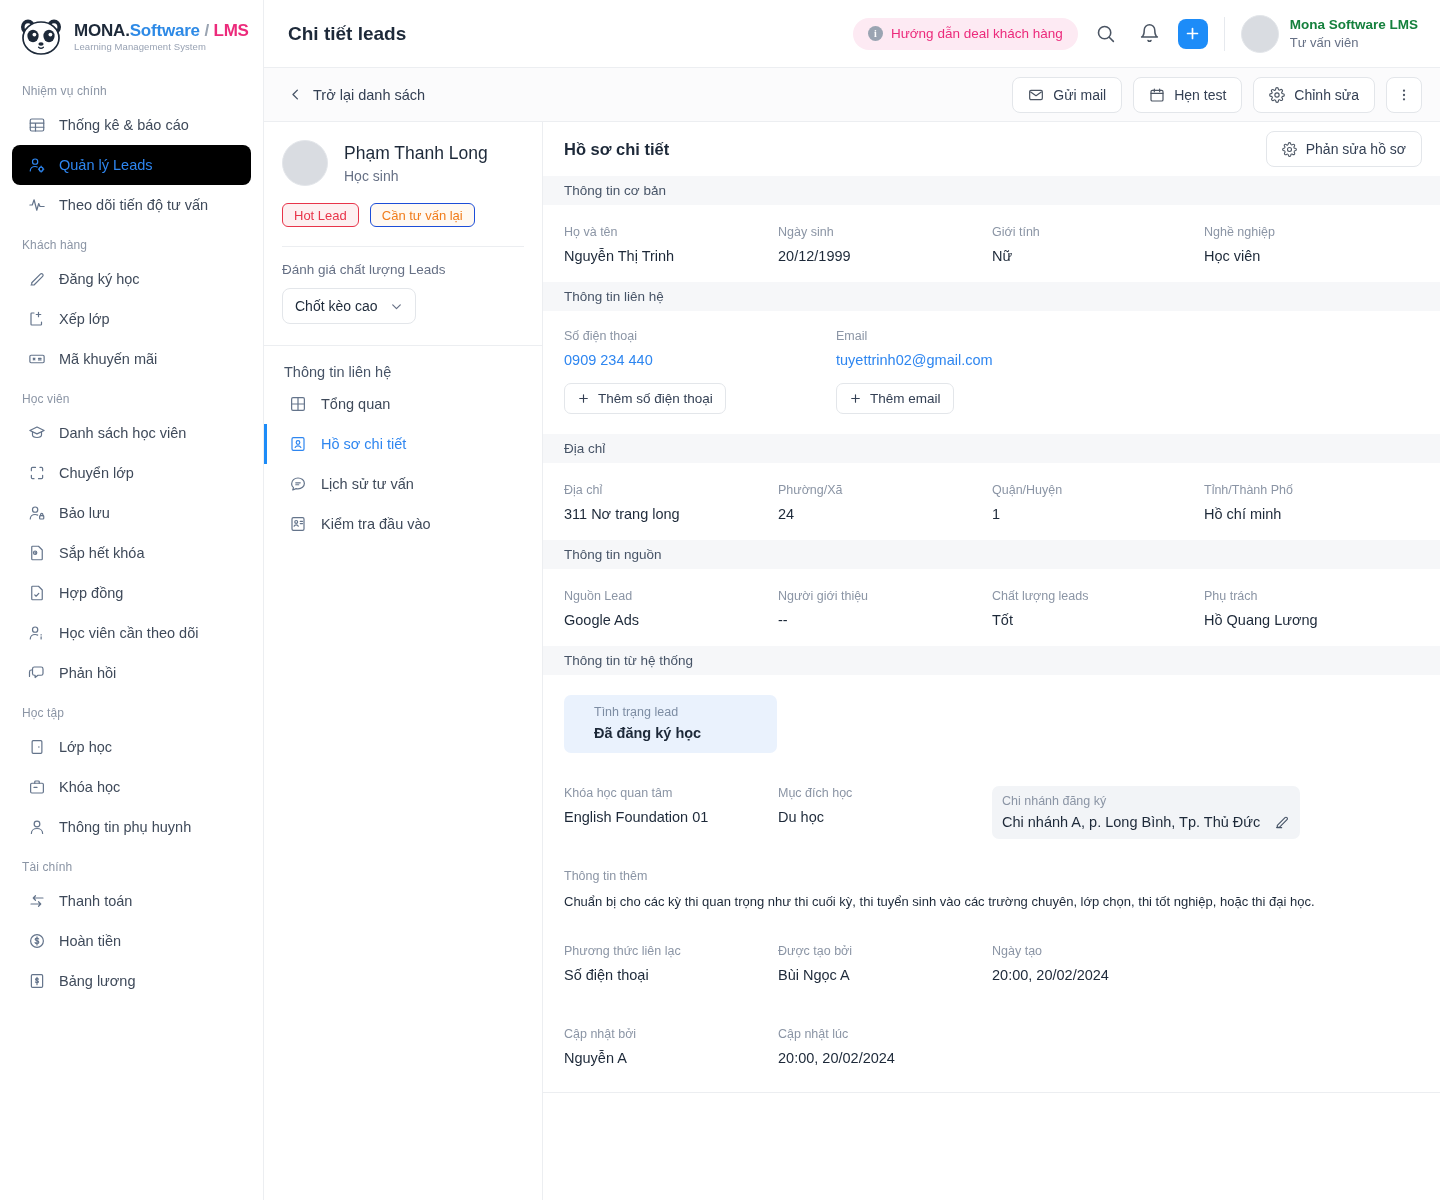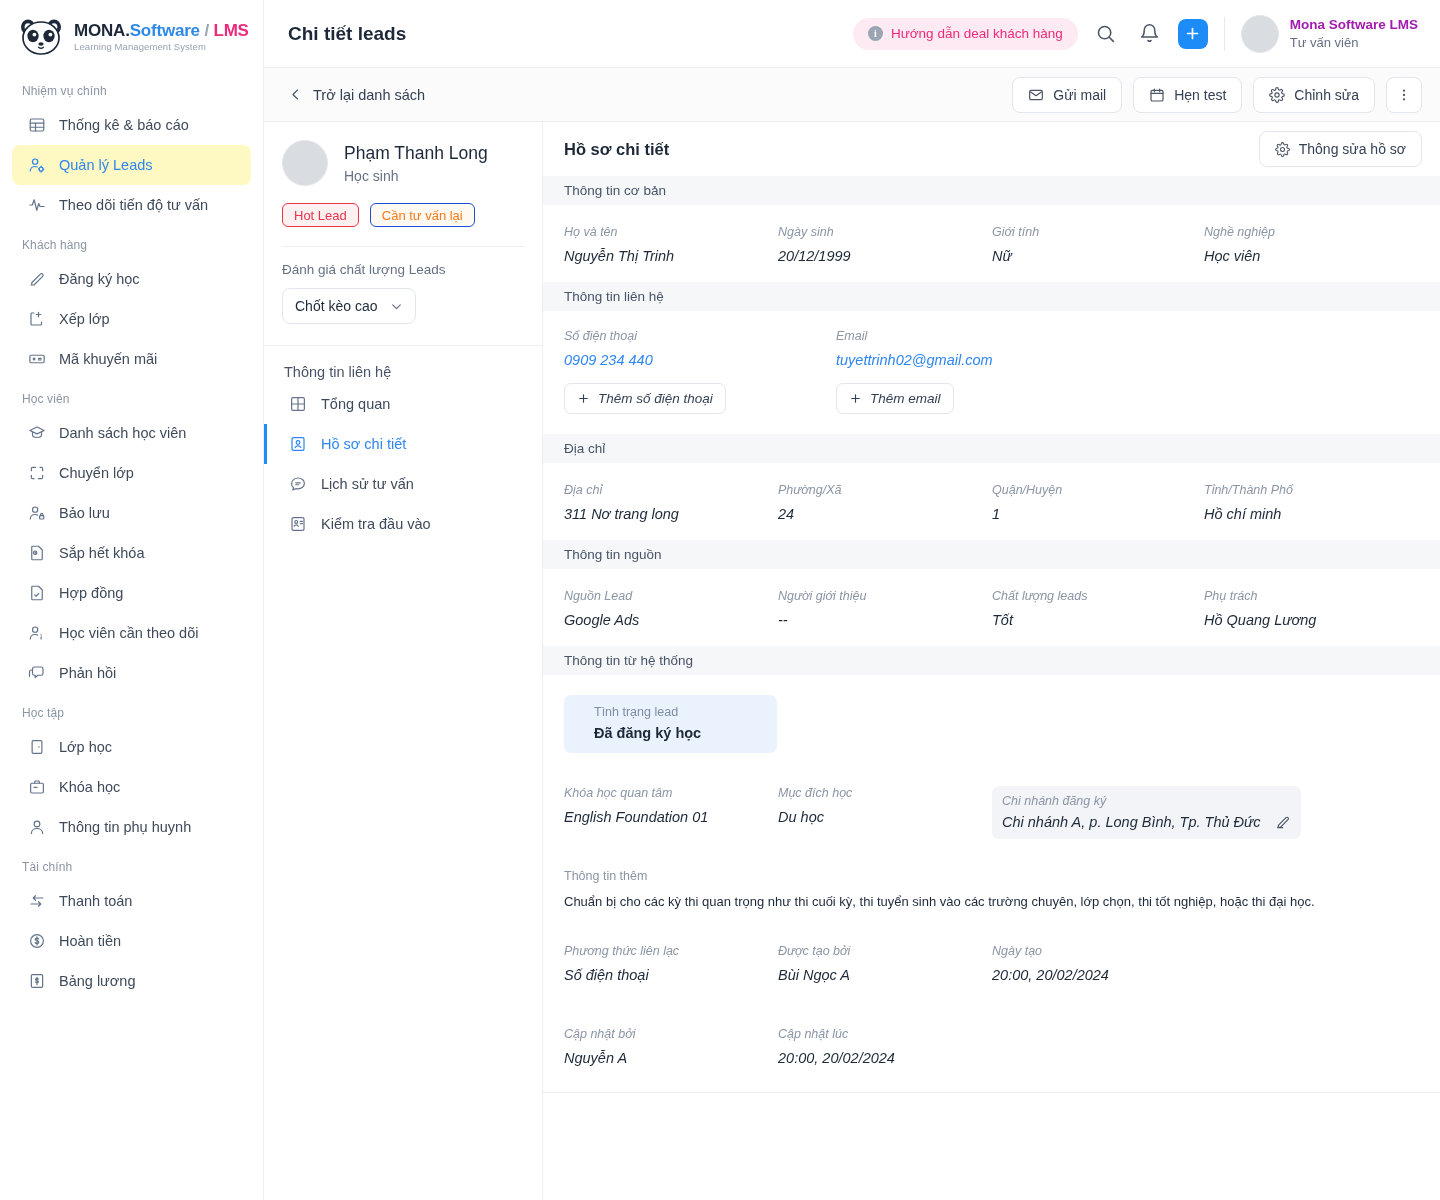--- a/index.html
+++ b/index.html
@@ -33,21 +33,21 @@
   .nav-group-label {
     font-size: 12px; color: #8b95a5; padding: 13px 0 7px 22px; letter-spacing: .1px;
   }
   .nav-item {
     display: flex; align-items: center; gap: 13px;
     height: 40px; margin: 0 12px; padding-left: 16px;
     border-radius: 8px; cursor: pointer;
     font-size: 14.5px; color: #3f4a5a;
   }
   .nav-item .ico { width: 18px; height: 18px; flex: 0 0 18px; color: #64748b; display:flex; align-items:center; justify-content:center; }
-  .nav-item.active { background: #fef9c3; color: #2e86f0; }
+  .nav-item.active { background: #000000; color: #2e86f0; }
   .nav-item.active .ico { color: #2e86f0; }
   svg { display: block; }
 
   
   .main { flex: 1; display: flex; flex-direction: column; height: 1200px; min-width: 0; }
 
   .topbar {
     height: 68px; min-height: 68px;
     display: flex; align-items: center;
     border-bottom: 1px solid #eceef1;
@@ -68,21 +68,21 @@
     align-items: center; justify-content: center; font-family: "Liberation Serif", serif;
   }
   .icon-btn { width: 32px; height: 32px; display: flex; align-items: center; justify-content: center; color: #4b5563; cursor: pointer; }
   .plus-btn {
     width: 30px; height: 30px; border-radius: 8px; background: #1d8cf8;
     display: flex; align-items: center; justify-content: center; color: #fff; cursor: pointer;
   }
   .topbar-divider { width: 1px; height: 34px; background: #e6e9ee; margin: 0 4px; }
   .user-box { display: flex; align-items: center; gap: 11px; cursor: pointer; padding-right: 4px; }
   .avatar-lg { width: 38px; height: 38px; border-radius: 50%; background: #d9dce1; border: 1px solid #e3e6ea; }
-  .user-name { font-size: 13.5px; font-weight: 700; color: #a21caf; line-height: 1.35; }
+  .user-name { font-size: 13.5px; font-weight: 700; color: #15803d; line-height: 1.35; }
   .user-role { font-size: 13px; color: #667085; line-height: 1.35; }
 
   .actionbar {
     height: 54px; min-height: 54px; display: flex; align-items: center;
     padding: 0 18px 0 24px; background: #fbfbfc; border-bottom: 1px solid #eceef1;
   }
   .back-link { display: flex; align-items: center; gap: 10px; font-size: 14.5px; color: #344054; cursor: pointer; font-weight: 500; }
   .actionbar-right { margin-left: auto; display: flex; align-items: center; gap: 11px; }
   .btn {
     display: flex; align-items: center; gap: 9px; height: 36px; padding: 0 15px;
@@ -132,21 +132,21 @@
     padding: 0 18px 0 21px;
   }
   .detail-title { font-size: 16.5px; font-weight: 700; color: #1d2939; }
   .detail-head .btn { margin-left: auto; }
 
   .sec-header {
     background: #f6f7f9; height: 29px; display: flex; align-items: center;
     padding-left: 21px; font-size: 13.5px; color: #475467;
   }
   .grid-row { display: flex; padding: 20px 21px 18px 21px; }
-  .field { min-width: 0; font-style: italic; }
+  .field { min-width: 0; }
   .c1 { width: 214px; } .c2 { width: 214px; } .c3 { width: 212px; } .c4 { flex: 1; }
   .f-label { font-size: 12.5px; color: #8b95a5; margin-bottom: 9px; }
   .f-value { font-size: 14.5px; color: #1d2939; }
   .f-link { font-size: 14.5px; color: #2e86f0; cursor: pointer; }
   .add-btn {
     margin-top: 15px; display: inline-flex; align-items: center; gap: 8px;
     height: 31px; padding: 0 12px; border: 1px solid #e3e6ea; border-radius: 7px;
     background: #fff; font-size: 13.5px; color: #344054; cursor: pointer; font-weight: 500;
   }
   .contact-row { display: flex; padding: 18px 21px 20px 21px; }
@@ -542,21 +542,21 @@
 
         <div class="detail-head">
           <div class="detail-title">Hồ sơ chi tiết</div>
           <div class="btn">
             <span>
               <svg width="15" height="15" viewBox="0 0 24 24" fill="none" stroke="currentColor" stroke-width="1.7">
                   <circle cx="12" cy="12" r="3.2"></circle>
                   <path d="M19.4 15a1.6 1.6 0 0 0 .33 1.76l.06.06a2 2 0 1 1-2.83 2.83l-.06-.06a1.6 1.6 0 0 0-1.76-.33 1.6 1.6 0 0 0-1 1.47V21a2 2 0 1 1-4 0v-.1A1.6 1.6 0 0 0 9.1 19.4a1.6 1.6 0 0 0-1.76.33l-.06.06a2 2 0 1 1-2.83-2.83l.06-.06A1.6 1.6 0 0 0 4.84 15a1.6 1.6 0 0 0-1.47-1H3a2 2 0 1 1 0-4h.1a1.6 1.6 0 0 0 1.47-1.05 1.6 1.6 0 0 0-.33-1.76l-.06-.06a2 2 0 1 1 2.83-2.83l.06.06A1.6 1.6 0 0 0 9 4.84a1.6 1.6 0 0 0 1-1.47V3a2 2 0 1 1 4 0v.1a1.6 1.6 0 0 0 1 1.47 1.6 1.6 0 0 0 1.76-.33l.06-.06a2 2 0 1 1 2.83 2.83l-.06.06A1.6 1.6 0 0 0 19.16 9v.1a1.6 1.6 0 0 0 1.47 1H21a2 2 0 1 1 0 4h-.1a1.6 1.6 0 0 0-1.5 1Z"></path>
                 </svg>
             </span>
-            <span>Thông sửa hồ sơ</span>
+            <span>Phản sửa hồ sơ</span>
           </div>
         </div>
 
         <div class="sec-header">Thông tin cơ bản</div>
         <div class="grid-row">
           <div class="field c1">
             <div class="f-label">Họ và tên</div>
             <div class="f-value">Nguyễn Thị Trinh</div>
           </div>
           <div class="field c2">

